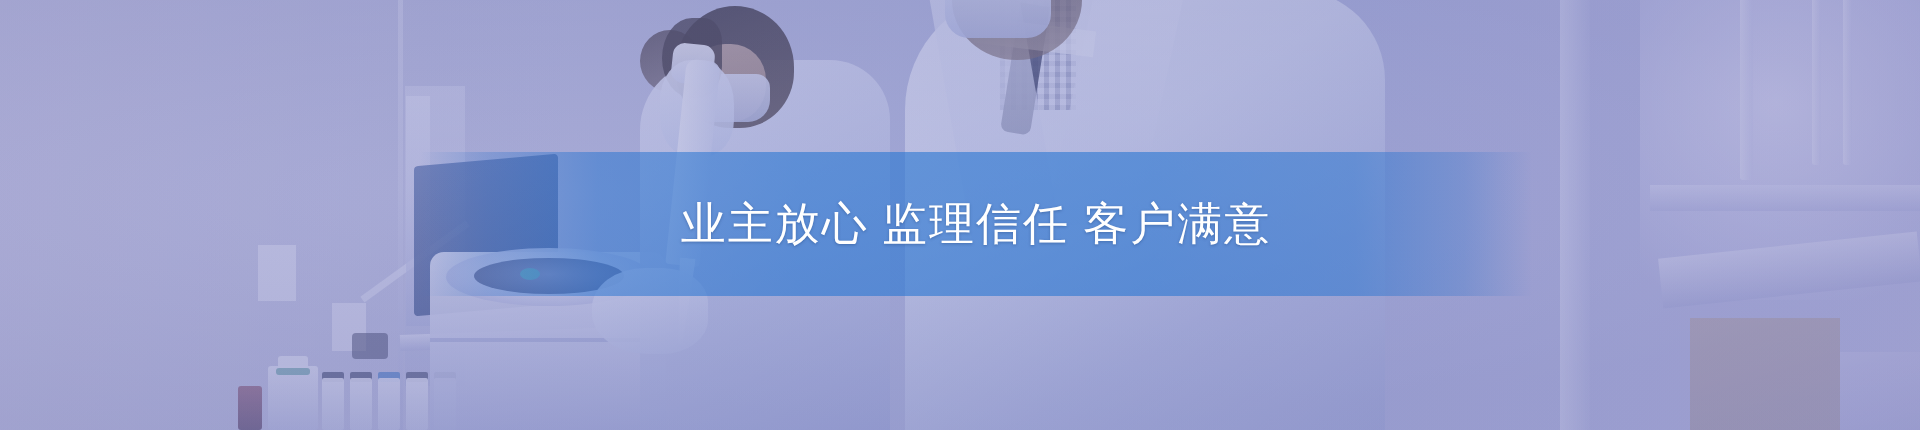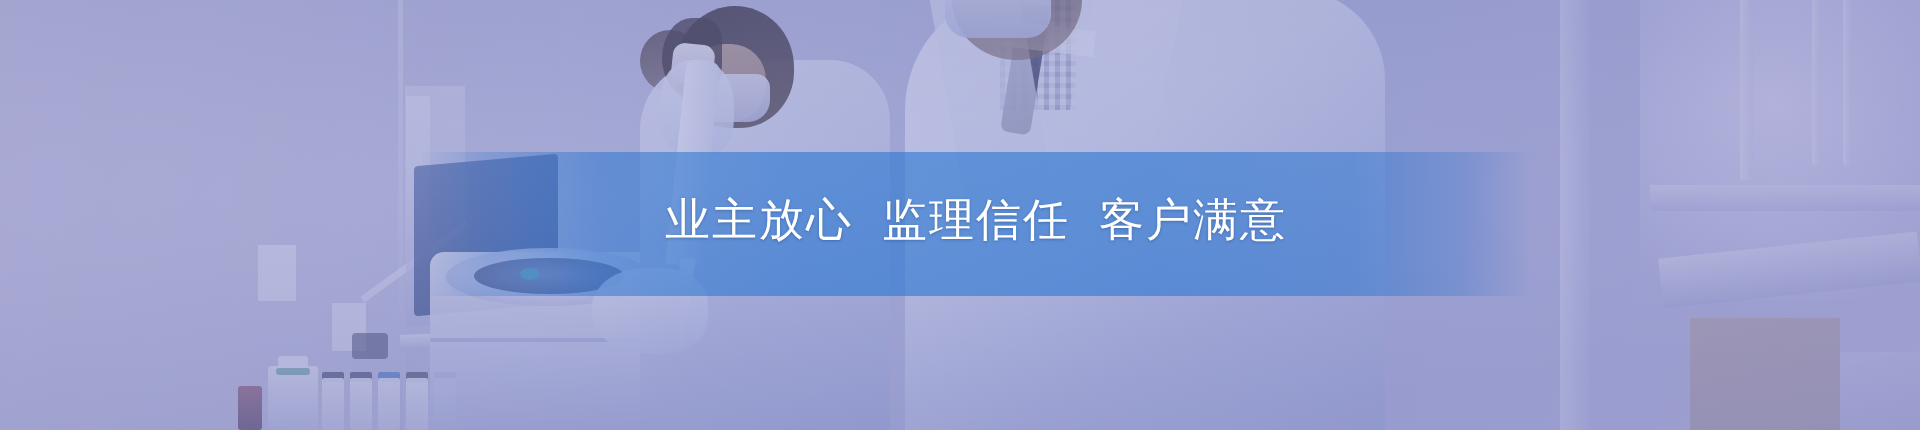--- a/index.html
+++ b/index.html
@@ -258,21 +258,21 @@
     align-items:center;justify-content:center;
   }
   #headline{
     color:#ffffff;
     font-size:45px;
     line-height:1.12;
     letter-spacing:2px;
     white-space:nowrap;
     font-weight:400;
     text-shadow:0 1px 3px rgba(20,50,100,0.35);
-    font-family:Liberation Mono, monospace;
+    font-family:Liberation Serif, serif;
   }
   #subline{
     color:#f2f6ff;
     font-size:16.5px;
     letter-spacing:0.25px;
     margin-top:12px;
     white-space:nowrap;
     font-weight:400;
     text-shadow:0 1px 2px rgba(20,50,100,0.3);
     font-family:"Liberation Sans","DejaVu Sans",sans-serif;

